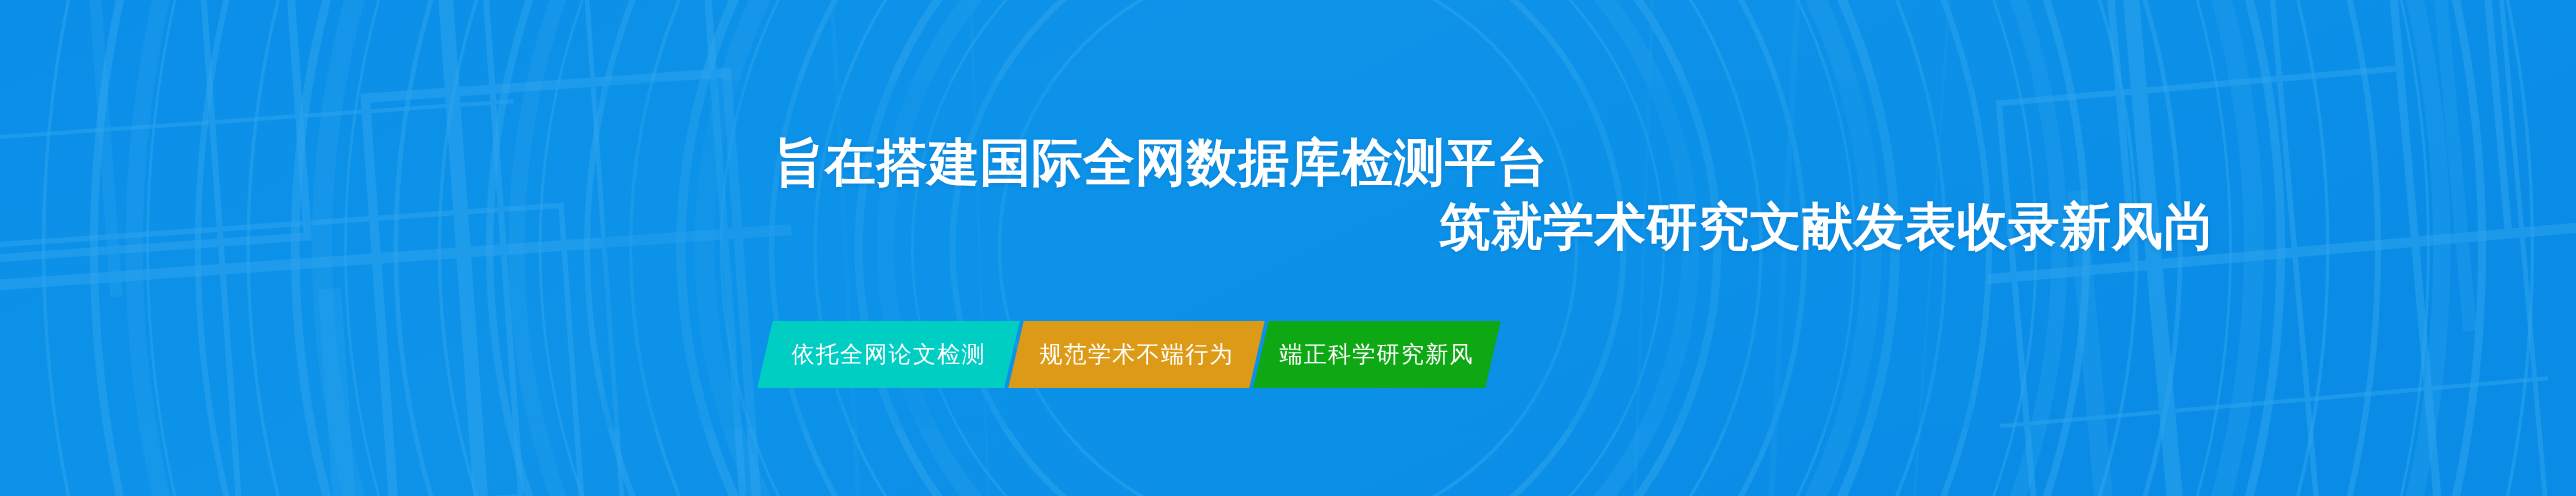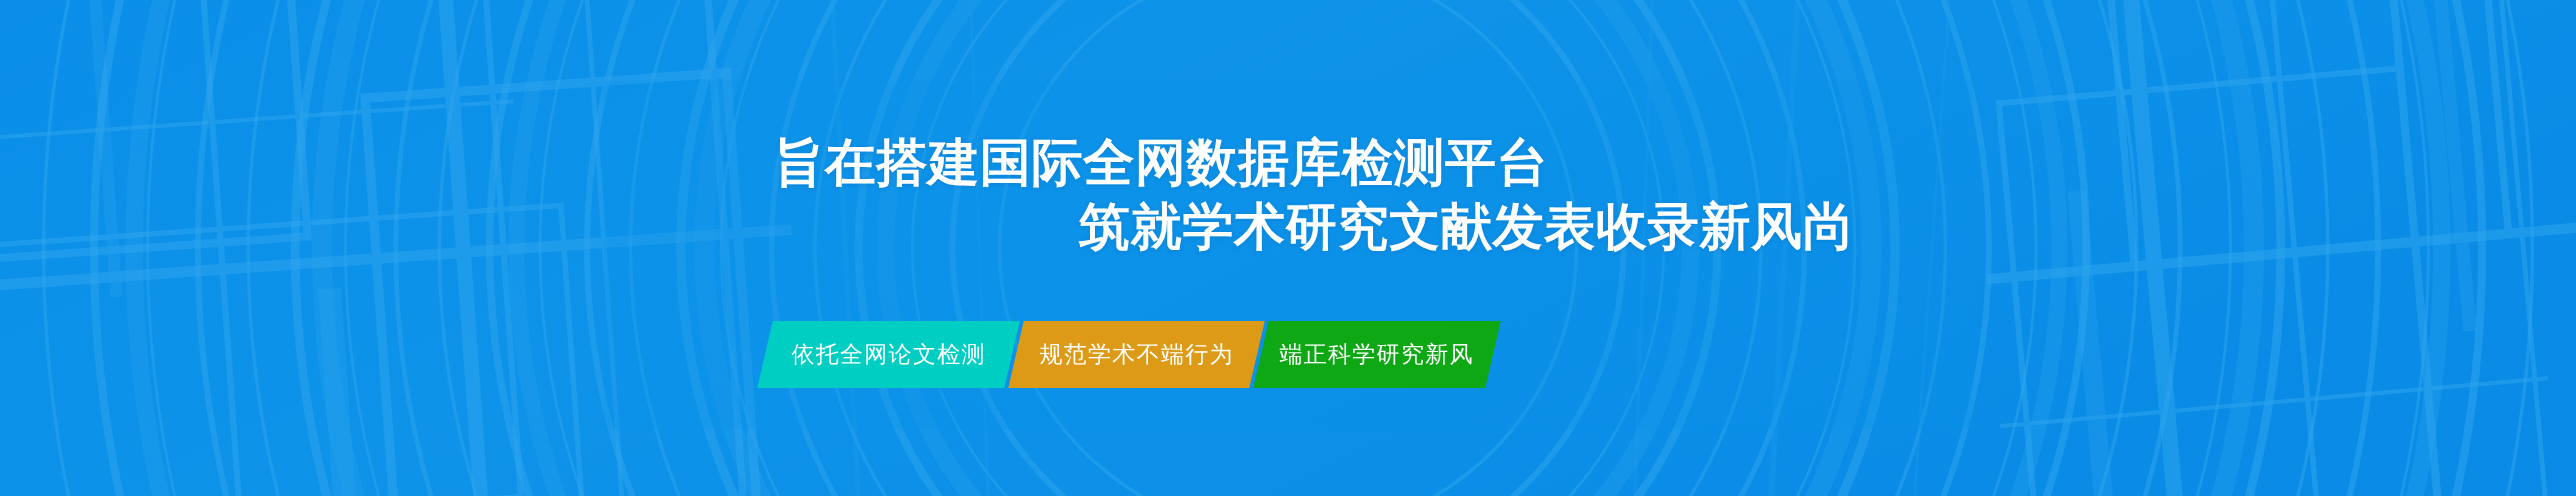--- a/index.html
+++ b/index.html
@@ -35,21 +35,21 @@
   .headline-line {
     color: #ffffff;
     font-size: 51px;
     line-height: 64px;
     font-weight: bold;
     letter-spacing: 0.7px;
     white-space: nowrap;
     text-shadow: 0 1.3px 4px rgba(0,60,120,0.18);
   }
   .headline-line.l1 { padding-left: 773px; }
-  .headline-line.l2 { padding-left: 1079px; }
+  .headline-line.l2 { padding-left: 1079px; text-align: center; }
 
   
   .tag-strip {
     position: absolute;
     left: 765px;
     top: 321px;
     height: 67px;
     display: flex;
     align-items: stretch;
     z-index: 6;

